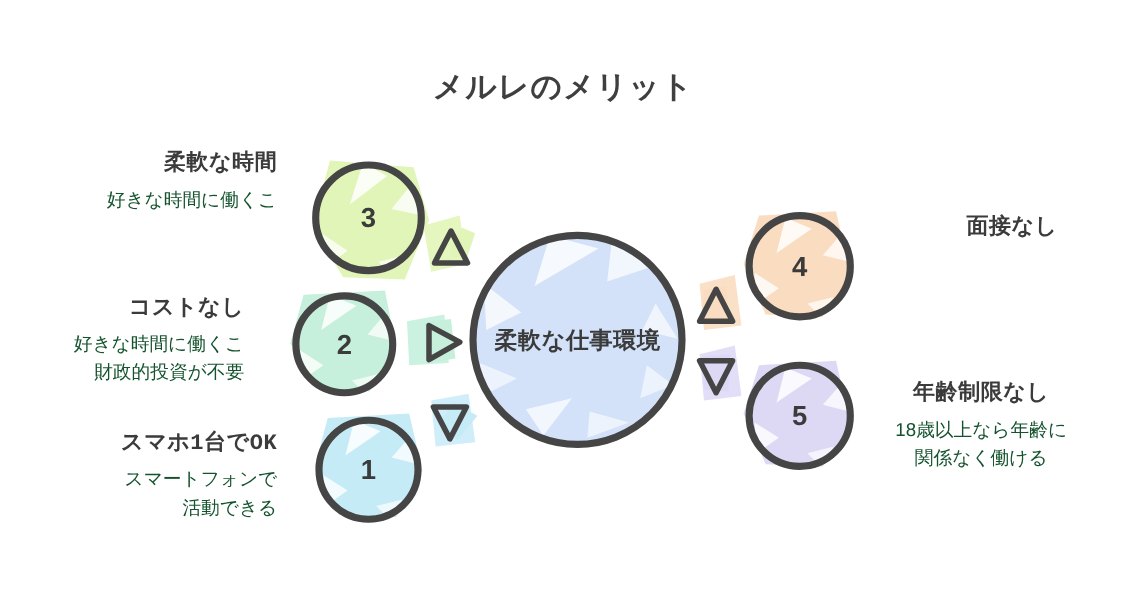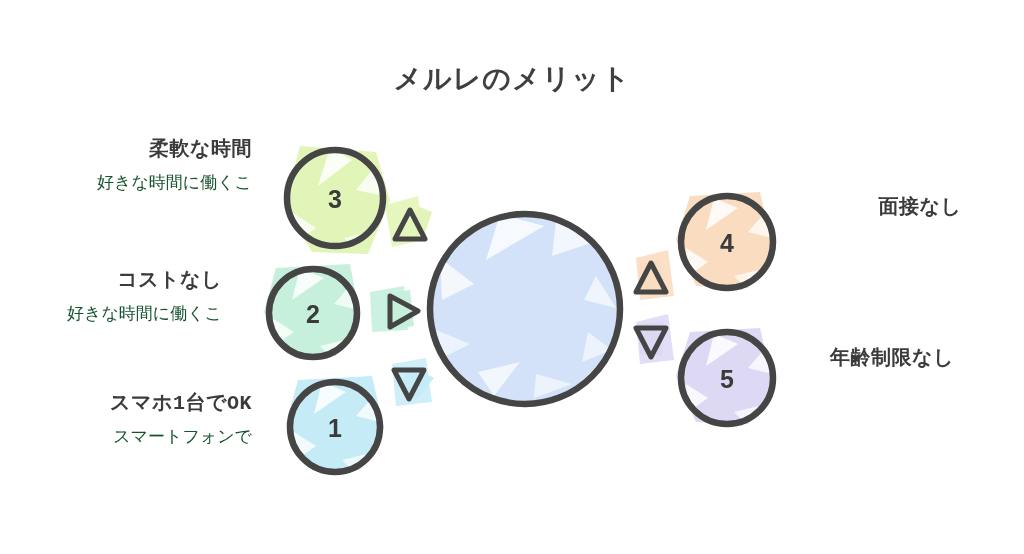--- a/index.html
+++ b/index.html
@@ -230,43 +230,50 @@
   </svg>
 
   <div class="page-title">メルレのメリット</div>
 
   <div class="node-number" style="left:335px; top:199px;">3</div>
   <div class="node-number" style="left:313px; top:314px;">2</div>
   <div class="node-number" style="left:335px; top:428px;">1</div>
   <div class="node-number" style="left:727px; top:243px;">4</div>
   <div class="node-number" style="left:727px; top:379px;">5</div>
 
+  <div class="center-label">柔軟な仕事環境</div>
 
   <div class="label-block align-right" style="left:44px; top:138px; width:208px;">
     <div class="label-head">柔軟な時間</div>
     <div class="label-body">
       <div>好きな時間に働くこ</div>
     </div>
   </div>
 
   <div class="label-block align-right" style="left:14px; top:269px; width:208px;">
     <div class="label-head">コストなし</div>
     <div class="label-body">
       <div>好きな時間に働くこ</div>
+      <div>財政的投資が不要</div>
     </div>
   </div>
 
   <div class="label-block align-right" style="left:52px; top:392px; width:200px;">
     <div class="label-head">スマホ1台でOK</div>
     <div class="label-body">
       <div>スマートフォンで</div>
+      <div>活動できる</div>
     </div>
   </div>
 
   <div class="label-block align-left" style="left:820px; top:194px; width:200px;">
     <div class="label-head">面接なし</div>
   </div>
 
   <div class="label-block align-left" style="left:792px; top:345px; width:200px;">
     <div class="label-head">年齢制限なし</div>
+    <div class="label-body">
+      <div>18歳以上なら年齢に</div>
+      <div>関係なく働ける</div>
+    </div>
   </div>
 
 </div>
 
 </body></html>

